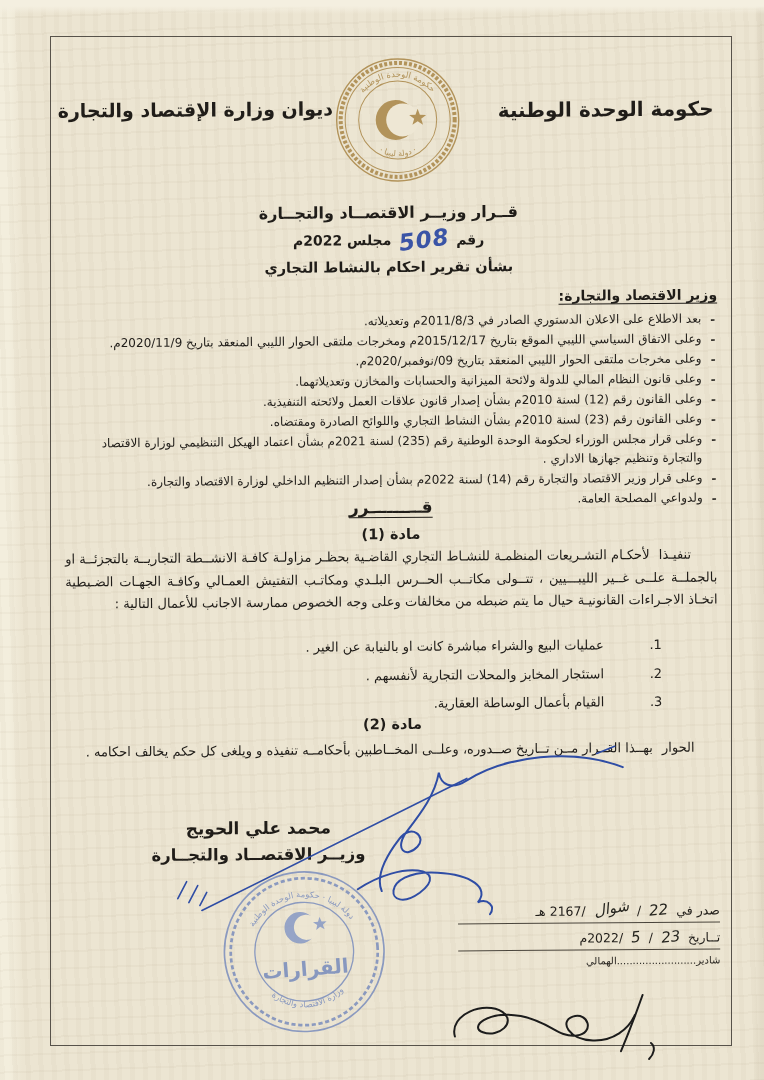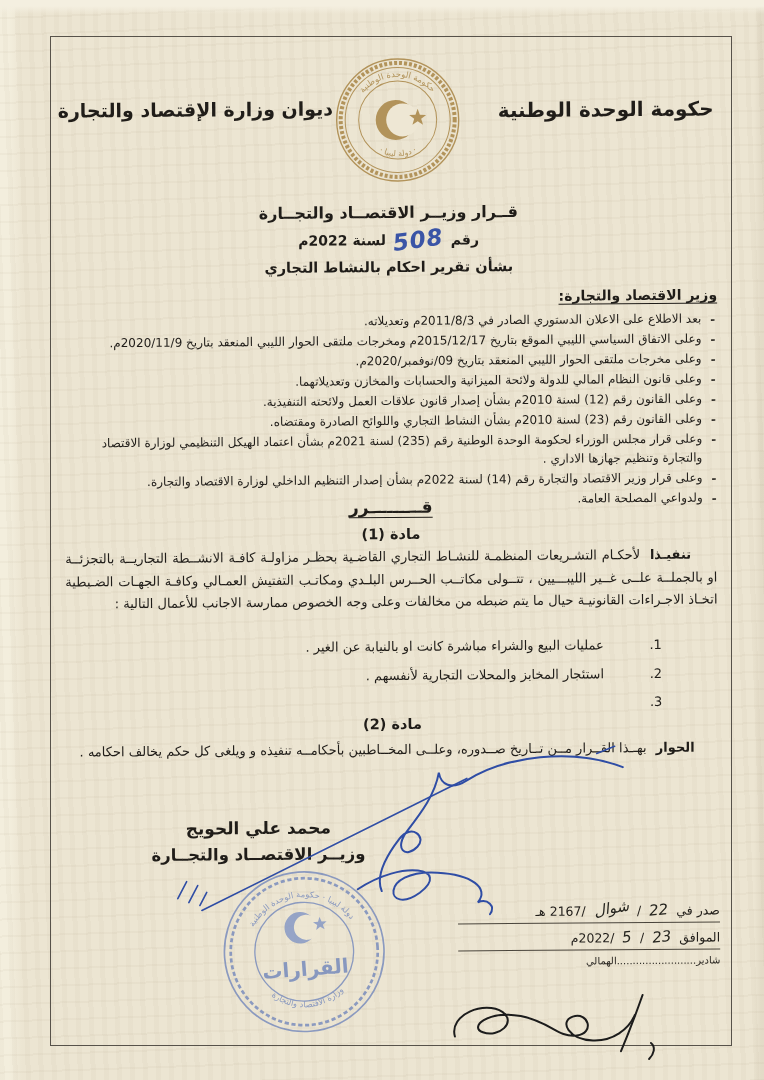--- a/index.html
+++ b/index.html
@@ -49,21 +49,21 @@
   
   .decree-word{position:absolute;top:460px;left:0;right:0;text-align:center;font-size:17px;font-weight:bold;
     text-decoration:underline;text-underline-offset:4px;letter-spacing:1px;}
   .art-heading{position:absolute;left:0;right:0;text-align:center;font-size:14.5px;font-weight:bold;}
   .art1-heading{top:489px;}
   .art2-heading{top:679px;}
   .para{position:absolute;right:14px;left:14px;font-size:13px;line-height:22.5px;
     text-align:justify;text-align-last:right;}
   .para1{top:509px;text-indent:26px;}
   .para2{top:702px;text-indent:24px;}
-  .lead{font-weight:bold;margin-inline-end:5px;}
+  .lead{font-weight:normal;margin-inline-end:5px;}
   .num-list{position:absolute;top:596px;right:70px;left:60px;}
   .nitem{display:flex;font-size:13px;line-height:28.5px;}
   .nnum{width:30px;flex:0 0 30px;margin-left:28px;}
   
   .sig-block{position:absolute;top:780px;right:330px;width:290px;text-align:center;}
   .sig-name{font-size:17px;font-weight:bold;}
   .sig-role{font-size:16.5px;font-weight:bold;margin-top:7px;}
   .minister-sig{position:absolute;left:100px;top:688px;width:480px;height:210px;pointer-events:none;}
   
   .stamp{position:absolute;left:166px;top:830px;width:168px;height:168px;opacity:.78;transform:rotate(-4deg);}
@@ -106,21 +106,21 @@
       <text font-size="8" fill="#b2935a" letter-spacing="1">
         <textPath href="#seal-bottom-arc" startOffset="50%" text-anchor="middle">· دولة ليبيا ·</textPath>
       </text>
     </svg>
 
     <div class="title-block">
       <div class="title-l1">قــرار وزيــر الاقتصــاد والتجــارة</div>
       <div class="title-l2">
         <span>رقم</span>
         <span class="hw-blue">508</span>
-        <span>لسنة 2022م</span>
+        <span>مجلس 2022م</span>
       </div>
       <div class="title-l3">بشأن تقرير احكام بالنشاط التجاري</div>
     </div>
 
     <div class="preamble">
       <div class="pre-heading">وزير الاقتصاد والتجارة:</div>
       <div class="pre-item">بعد الاطلاع على الاعلان الدستوري الصادر في 2011/8/3م وتعديلاته.</div>
       <div class="pre-item">وعلى الاتفاق السياسي الليبي الموقع بتاريخ 2015/12/17م ومخرجات ملتقى الحوار الليبي المنعقد بتاريخ 2020/11/9م.</div>
       <div class="pre-item">وعلى مخرجات ملتقى الحوار الليبي المنعقد بتاريخ 09/نوفمبر/2020م.</div>
       <div class="pre-item">وعلى قانون النظام المالي للدولة ولائحة الميزانية والحسابات والمخازن وتعديلاتهما.</div>
@@ -143,20 +143,21 @@
       <div class="nitem">
         <span class="nnum">1.</span>
         <span>عمليات البيع والشراء مباشرة كانت او بالنيابة عن الغير .</span>
       </div>
       <div class="nitem">
         <span class="nnum">2.</span>
         <span>استئجار المخابز والمحلات التجارية لأنفسهم .</span>
       </div>
       <div class="nitem">
         <span class="nnum">3.</span>
+        <span>القيام بأعمال الوساطة العقارية.</span>
       </div>
     </div>
 
     <div class="art-heading art2-heading">مادة (2)</div>
     <div class="para para2">
       <span class="lead">الحوار</span>
       <span>بهــذا القــرار مــن تــاريخ صــدوره، وعلــى المخــاطبين بأحكامــه تنفيذه و ويلغى كل حكم يخالف احكامه .</span>
     </div>
 
     <div class="sig-block">
@@ -194,21 +195,21 @@
 
     <div class="issue-block">
       <div class="issue-line">
         <span>صدر في</span>
         <span class="hw">22</span>
         <span>/</span>
         <span class="hw hw-month">شوال</span>
         <span>/2167 هـ</span>
       </div>
       <div class="issue-line">
-        <span>الموافق</span>
+        <span>تــاريخ</span>
         <span class="hw">23</span>
         <span>/</span>
         <span class="hw">5</span>
         <span>/2022م</span>
       </div>
       <div class="clerk-line">شادير.........................الهمالي</div>
       <svg class="clerk-sig" viewBox="0 0 230 80" fill="none" stroke="#1c1c1c" stroke-width="2" stroke-linecap="round">
         <path d="M 14 50 C 8 28 44 14 62 26 C 76 36 58 52 42 46 C 28 41 46 24 80 30 C 110 36 116 52 136 50 C 154 48 148 26 132 31 C 118 36 128 54 152 55 C 172 56 188 44 194 30"></path>
         <path d="M 202 10 C 194 32 186 52 180 66"></path>
         <path d="M 210 58 c 5 4 3 11 -2 16"></path>

